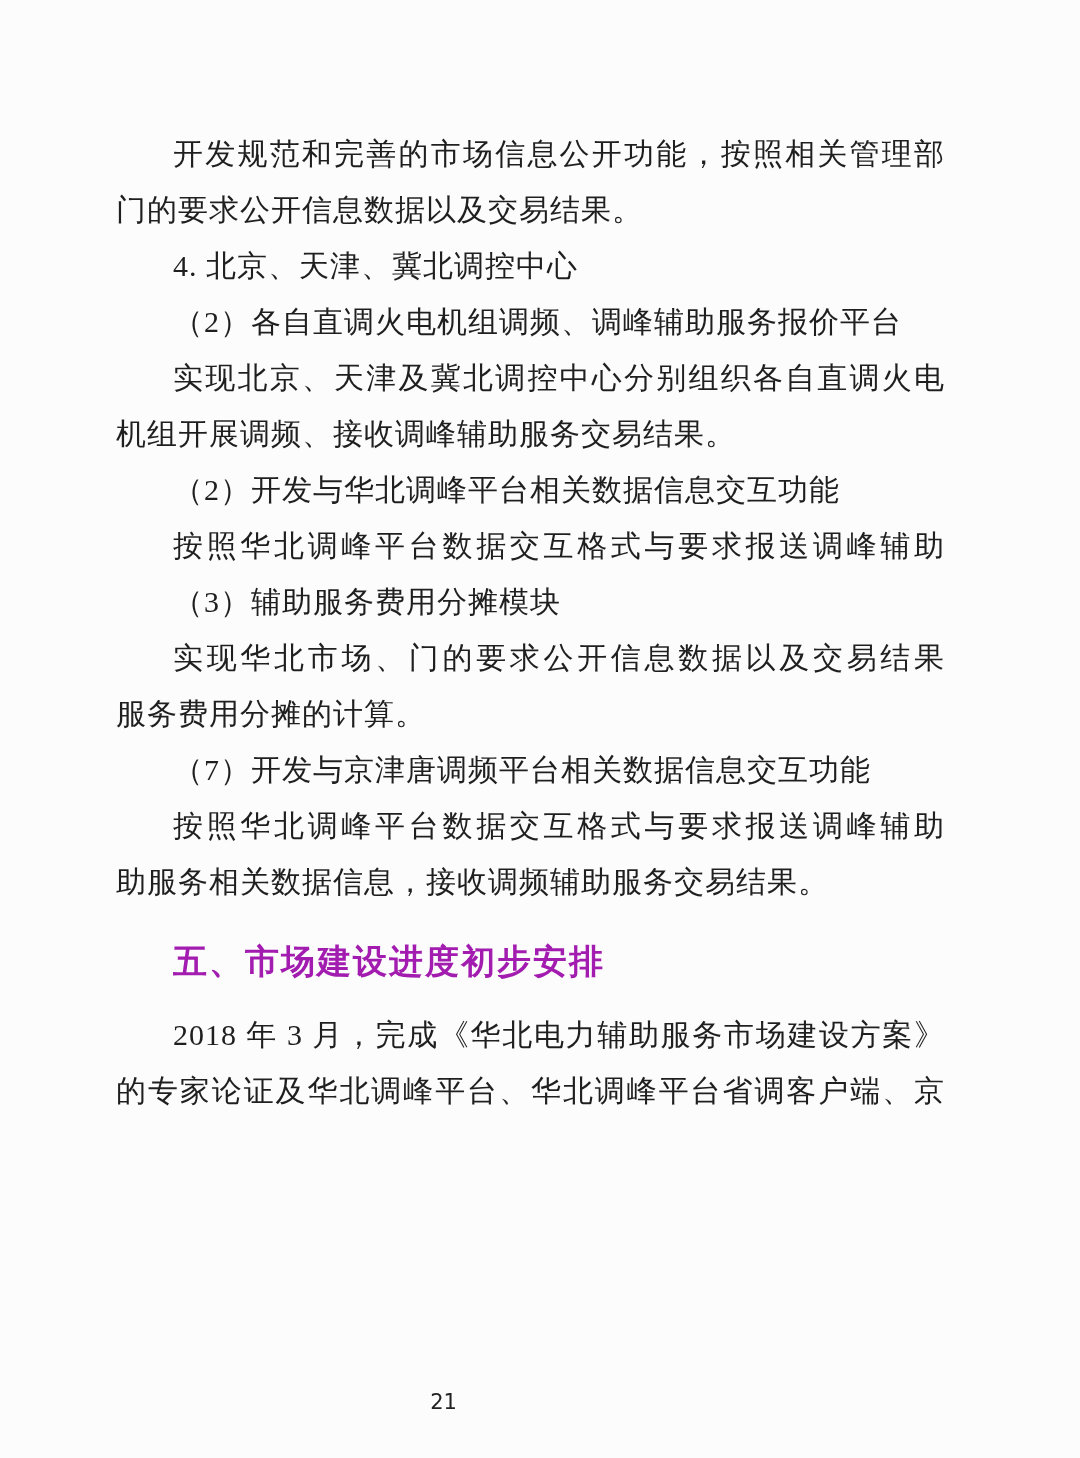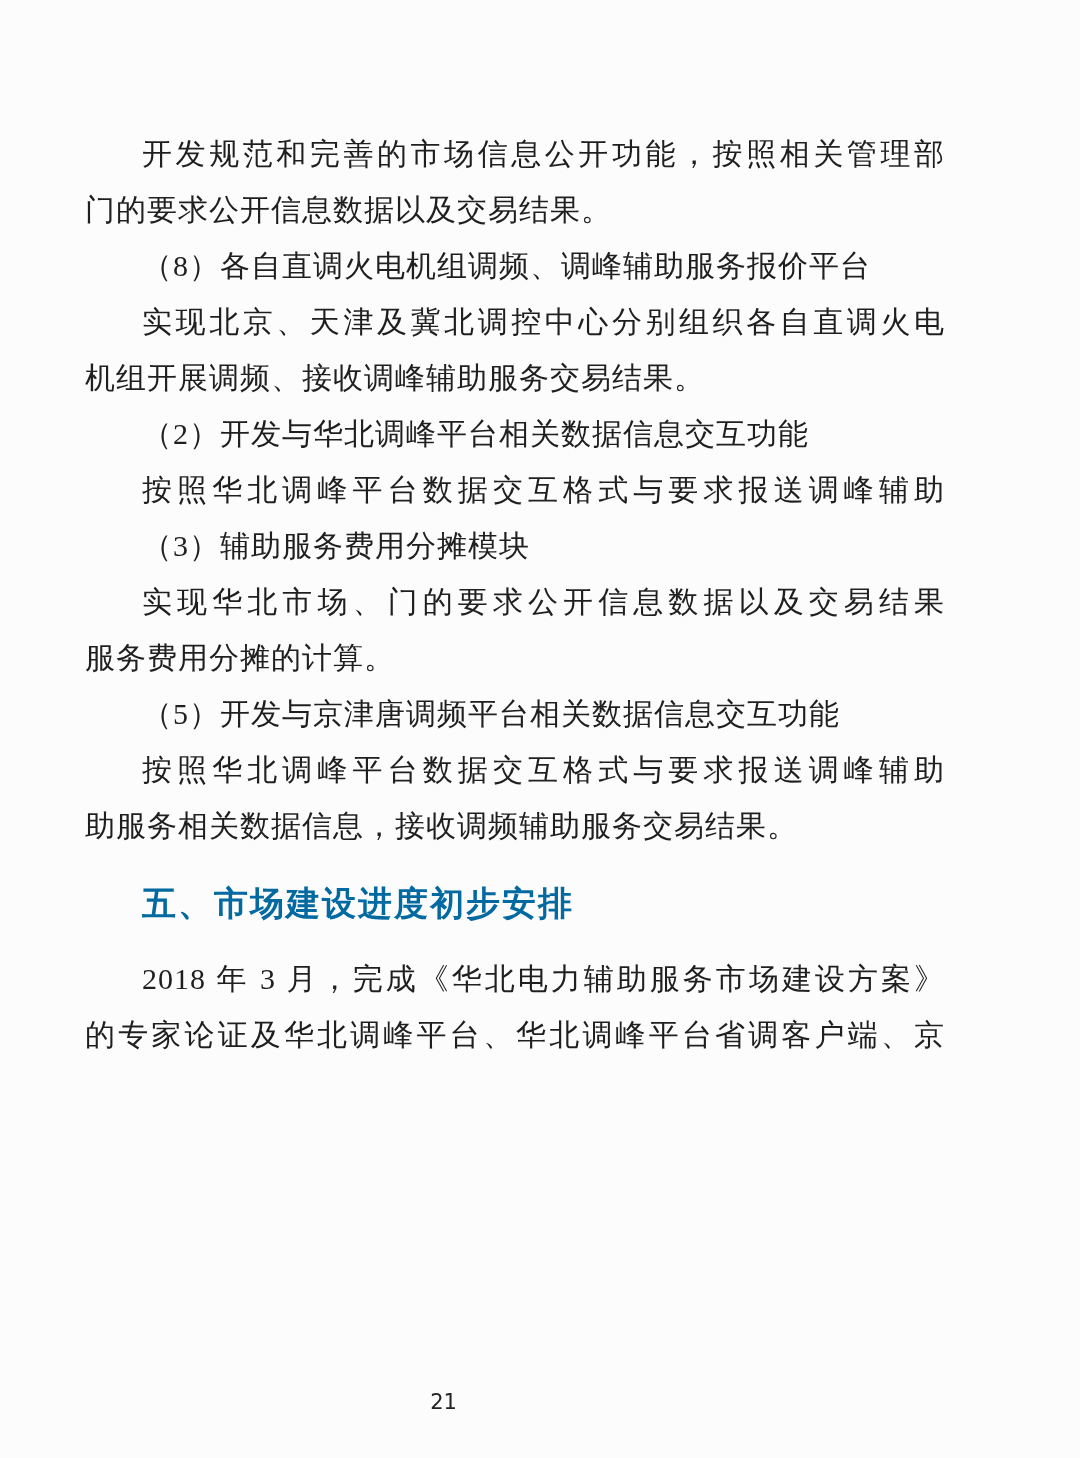--- a/index.html
+++ b/index.html
@@ -10,42 +10,42 @@
     position: relative;
     overflow: hidden;
     font-family: "Liberation Serif", "DejaVu Serif", serif;
   }
   .doc {
     position: absolute;
     top: 0; left: 0;
     width: 1080px;
     height: 1458px;
     box-sizing: border-box;
-    padding: 126px 135px 0 85px;
+    padding: 126px 135px 0 116px;
   }
   .line {
     font-size: 30px;
     line-height: 56px;
     color: #1f1f1f;
     text-align: justify;
     text-justify: inter-character;
     letter-spacing: 1px;
   }
   .line.fill {
     text-align-last: justify;
   }
   .line.indent {
     padding-left: 57px;
   }
   .heading {
-    font-family: Liberation Mono, monospace;
+    font-family: Liberation Serif, serif;
     font-weight: bold;
     font-size: 34px;
     line-height: 56px;
-    color: #0369a1;
+    color: #a21caf;
     padding-left: 57px;
     margin: 24px 0 17px 0;
     letter-spacing: 2px;
   }
   .page-number {
     position: absolute;
     top: 1390px;
     left: 0;
     width: 887px;
     text-align: center;
@@ -53,29 +53,30 @@
     font-size: 21px;
     color: #222222;
   }
 </style>
 </head>
 <body>
 
 <div class="doc">
   <div class="line indent fill">开发规范和完善的市场信息公开功能，按照相关管理部</div>
   <div class="line">门的要求公开信息数据以及交易结果。</div>
-  <div class="line indent">（8）各自直调火电机组调频、调峰辅助服务报价平台</div>
+  <div class="line indent">4. 北京、天津、冀北调控中心</div>
+  <div class="line indent">（2）各自直调火电机组调频、调峰辅助服务报价平台</div>
   <div class="line indent fill">实现北京、天津及冀北调控中心分别组织各自直调火电</div>
   <div class="line">机组开展调频、接收调峰辅助服务交易结果。</div>
   <div class="line indent">（2）开发与华北调峰平台相关数据信息交互功能</div>
   <div class="line indent fill">按照华北调峰平台数据交互格式与要求报送调峰辅助</div>
   <div class="line indent">（3）辅助服务费用分摊模块</div>
   <div class="line indent fill">实现华北市场、门的要求公开信息数据以及交易结果</div>
   <div class="line">服务费用分摊的计算。</div>
-  <div class="line indent">（5）开发与京津唐调频平台相关数据信息交互功能</div>
+  <div class="line indent">（7）开发与京津唐调频平台相关数据信息交互功能</div>
   <div class="line indent fill">按照华北调峰平台数据交互格式与要求报送调峰辅助</div>
   <div class="line">助服务相关数据信息，接收调频辅助服务交易结果。</div>
   <div class="heading">五、市场建设进度初步安排</div>
   <div class="line indent fill">2018 年 3 月，完成《华北电力辅助服务市场建设方案》</div>
   <div class="line fill">的专家论证及华北调峰平台、华北调峰平台省调客户端、京</div>
 
 </div>
 
 <div class="page-number">21</div>
 

